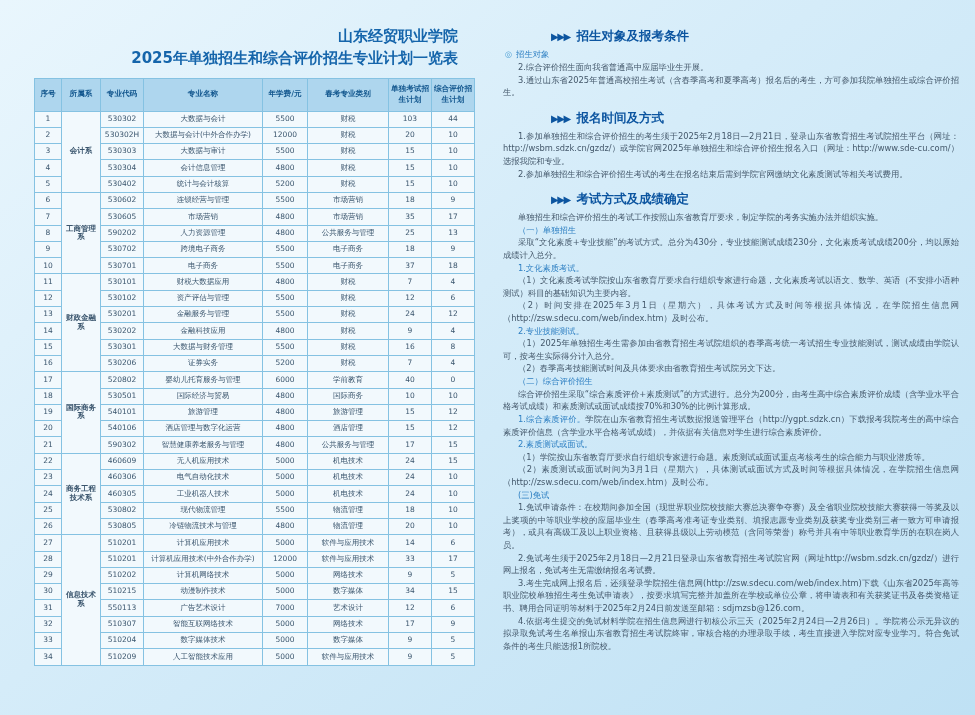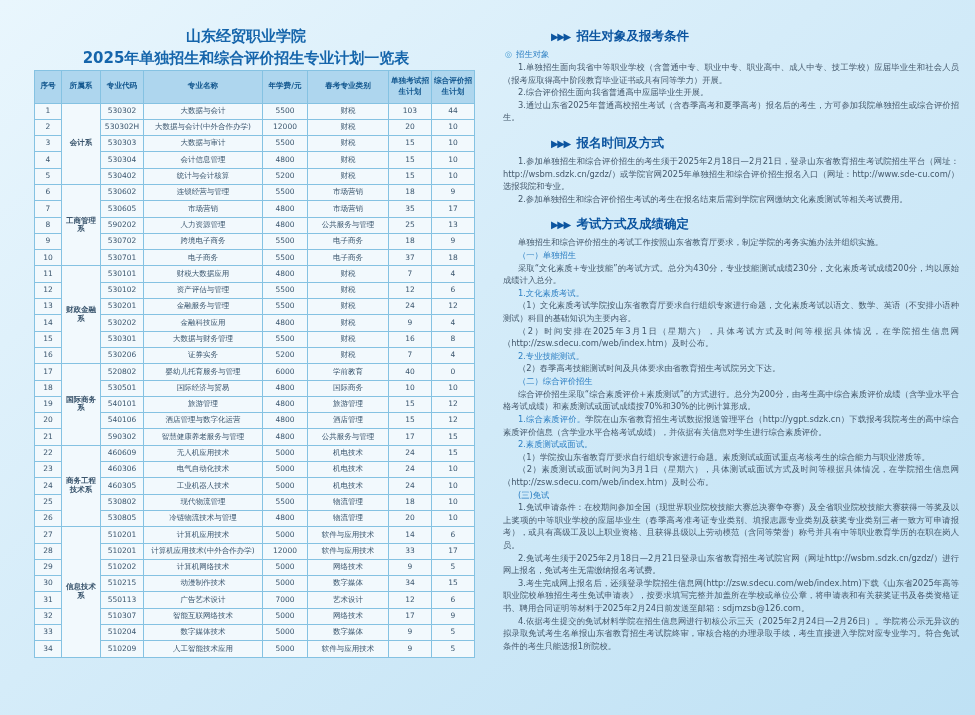--- a/index.html
+++ b/index.html
@@ -1,21 +1,21 @@
 <!DOCTYPE html>
 <html><head>
 <meta charset="utf-8">
 <style>
   html,body{margin:0;padding:0;}
   body{font-family:"DejaVu Sans","Liberation Sans",sans-serif;}
   .page{position:relative;width:975px;height:715px;overflow:hidden;
         background:linear-gradient(140deg,#e9f6fd 0%,#d5ecf9 45%,#bfe1f4 100%);}
   
   .left{position:absolute;left:34px;top:26px;width:424px;}
-  .titles{text-align:center;}
+  .titles{text-align:right;margin-bottom:8px;}
   .title-line{color:#1565ab;font-weight:bold;font-size:15px;line-height:1.45;}
   table.plan{border-collapse:collapse;table-layout:fixed;width:424px;background:#f2f9fd;padding-left:40px;}
   table.plan th,table.plan td{border:1px solid #85c2e2;text-align:center;vertical-align:middle;
         padding:1px 1px;overflow:hidden;}
   table.plan th{background:#aed6ee;color:#14588f;font-size:7.6px;font-weight:bold;line-height:1.35;height:30px;}
   table.plan td{background:#f2f9fd;color:#3b566e;font-size:7.5px;height:13.3px;line-height:1.15;}
   td.c-dept{background:#eaf5fb;color:#31628f;font-weight:bold;margin-top:16px;}
   .c-no{width:24px;} .c-dept{width:36px;} .c-code{width:40px;} .c-name{width:116px;}
   .c-fee{width:42px;} .c-cat{width:78px;} .c-d{width:40px;} .c-z{width:40px;}
   
@@ -366,38 +366,38 @@
             <td class="c-z">5</td>
           </tr>
         </tbody>
     </table>
   </div>
 
   <div class="right">
       <section>
         <h2 class="sec-title"><span class="tri">▶▶▶</span><span>招生对象及报考条件</span></h2>
         <p class="item subicon"><span class="circ">◎</span><span>招生对象</span></p>
-        <p class="item p"><span>1.单独招生面向我省中等职业学校（含普通中专、职业中专、职业高中、成人中专、技工学校）应届毕业生和社会人员（报考应取得高中阶段教育毕业证书或具有同等学力）开展。</span></p>
         <p class="item p"><span>2.综合评价招生面向我省普通高中应届毕业生开展。</span></p>
         <p class="item p"><span>3.通过山东省2025年普通高校招生考试（含春季高考和夏季高考）报名后的考生，方可参加我院单独招生或综合评价招生。</span></p>
       </section>
       <section>
         <h2 class="sec-title"><span class="tri">▶▶▶</span><span>报名时间及方式</span></h2>
         <p class="item p"><span>1.参加单独招生和综合评价招生的考生须于2025年2月18日—2月21日，登录山东省教育招生考试院招生平台（网址：http://wsbm.sdzk.cn/gzdz/）或学院官网2025年单独招生和综合评价招生报名入口（网址：http://www.sde-cu.com/）选报我院和专业。</span></p>
         <p class="item p"><span>2.参加单独招生和综合评价招生考试的考生在报名结束后需到学院官网缴纳文化素质测试等相关考试费用。</span></p>
       </section>
       <section>
         <h2 class="sec-title"><span class="tri">▶▶▶</span><span>考试方式及成绩确定</span></h2>
         <p class="item p"><span>单独招生和综合评价招生的考试工作按照山东省教育厅要求，制定学院的考务实施办法并组织实施。</span></p>
         <p class="item sub"><span>（一）单独招生</span></p>
         <p class="item p"><span>采取“文化素质+专业技能”的考试方式。总分为430分，专业技能测试成绩230分，文化素质考试成绩200分，均以原始成绩计入总分。</span></p>
         <p class="item sub"><span>1.文化素质考试。</span></p>
         <p class="item p"><span>（1）文化素质考试学院按山东省教育厅要求自行组织专家进行命题，文化素质考试以语文、数学、英语（不安排小语种测试）科目的基础知识为主要内容。</span></p>
         <p class="item p"><span>（2）时间安排在2025年3月1日（星期六），具体考试方式及时间等根据具体情况，在学院招生信息网（http://zsw.sdecu.com/web/index.htm）及时公布。</span></p>
         <p class="item sub"><span>2.专业技能测试。</span></p>
+        <p class="item p"><span>（1）2025年单独招生考生需参加由省教育招生考试院组织的春季高考统一考试招生专业技能测试，测试成绩由学院认可，按考生实际得分计入总分。</span></p>
         <p class="item p"><span>（2）春季高考技能测试时间及具体要求由省教育招生考试院另文下达。</span></p>
         <p class="item sub"><span>（二）综合评价招生</span></p>
         <p class="item p"><span>综合评价招生采取“综合素质评价+素质测试”的方式进行。总分为200分，由考生高中综合素质评价成绩（含学业水平合格考试成绩）和素质测试或面试成绩按70%和30%的比例计算形成。</span></p>
         <p class="item plead"><span class="lead">1.综合素质评价。</span><span>学院在山东省教育招生考试数据报送管理平台（http://ygpt.sdzk.cn）下载报考我院考生的高中综合素质评价信息（含学业水平合格考试成绩），并依据有关信息对学生进行综合素质评价。</span></p>
         <p class="item sub"><span>2.素质测试或面试。</span></p>
         <p class="item p"><span>（1）学院按山东省教育厅要求自行组织专家进行命题。素质测试或面试重点考核考生的综合能力与职业潜质等。</span></p>
         <p class="item p"><span>（2）素质测试或面试时间为3月1日（星期六），具体测试或面试方式及时间等根据具体情况，在学院招生信息网（http://zsw.sdecu.com/web/index.htm）及时公布。</span></p>
         <p class="item sub"><span>(三)免试</span></p>
         <p class="item p"><span>1.免试申请条件：在校期间参加全国（现世界职业院校技能大赛总决赛争夺赛）及全省职业院校技能大赛获得一等奖及以上奖项的中等职业学校的应届毕业生（春季高考准考证专业类别、填报志愿专业类别及获奖专业类别三者一致方可申请报考），或具有高级工及以上职业资格、且获得县级以上劳动模范（含同等荣誉）称号并具有中等职业教育学历的在职在岗人员。</span></p>
         <p class="item p"><span>2.免试考生须于2025年2月18日—2月21日登录山东省教育招生考试院官网（网址http://wsbm.sdzk.cn/gzdz/）进行网上报名，免试考生无需缴纳报名考试费。</span></p>

